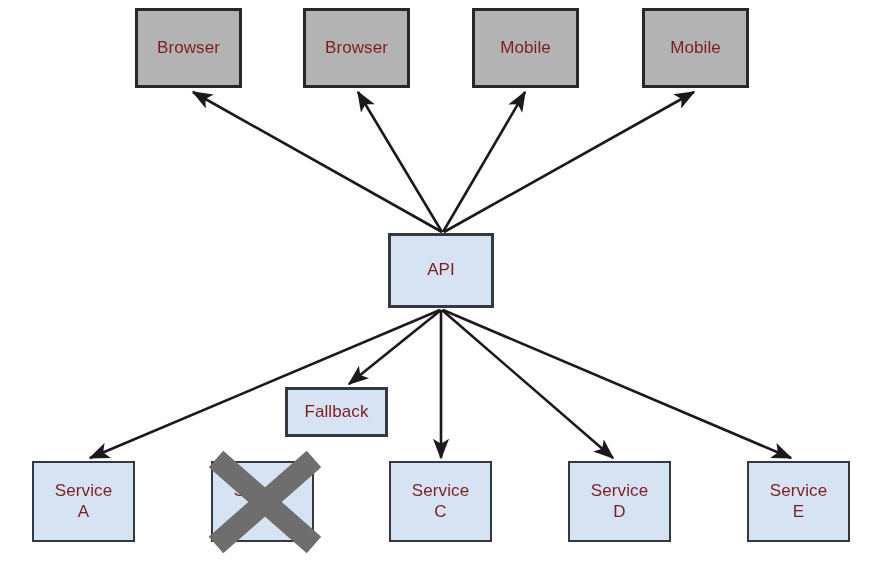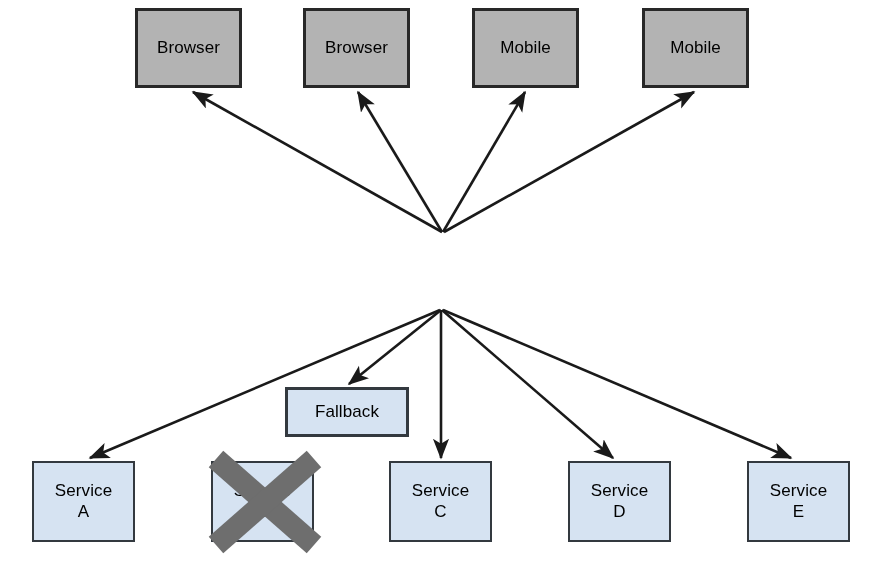--- a/index.html
+++ b/index.html
@@ -27,21 +27,21 @@
     pointer-events: none;
   }
   .node {
     position: absolute;
     box-sizing: border-box;
     display: flex;
     align-items: center;
     justify-content: center;
     text-align: center;
     line-height: 1.18;
-    color: #000000;
+    color: #7f1d1d;
     font-size: 17px;
     letter-spacing: 0.1px;
     z-index: 2;
   }
   .node-client {
     background: #b3b3b3;
     border: 3px solid #282828;
   }
   .node-core {
     background: #d6e3f2;
@@ -101,22 +101,25 @@
   <div class="node node-client" id="node-browser-2" style="left: 303px; top: 8px; width: 107px; height: 80px;">
     <span class="node-label">Browser</span>
   </div>
   <div class="node node-client" id="node-mobile-1" style="left: 472px; top: 8px; width: 107px; height: 80px;">
     <span class="node-label">Mobile</span>
   </div>
   <div class="node node-client" id="node-mobile-2" style="left: 642px; top: 8px; width: 107px; height: 80px;">
     <span class="node-label">Mobile</span>
   </div>
 
+  <div class="node node-core" id="node-api" style="left: 388px; top: 233px; width: 106px; height: 75px;">
+    <span class="node-label">API</span>
+  </div>
 
-  <div class="node node-fallback" id="node-fallback" style="left: 285px; top: 387px; width: 124px; height: 50px;">
+  <div class="node node-fallback" id="node-fallback" style="left: 285px; top: 387px; width: 103px; height: 50px;">
     <span class="node-label">Fallback</span>
   </div>
 
   <div class="node node-service" id="node-service-a" style="left: 32px; top: 461px; width: 103px; height: 81px;">
     <span class="node-label">Service
 A</span>
   </div>
   <div class="node node-service" id="node-service-b" style="left: 211px; top: 461px; width: 103px; height: 81px;">
     <span class="node-label">Service
 B</span>

